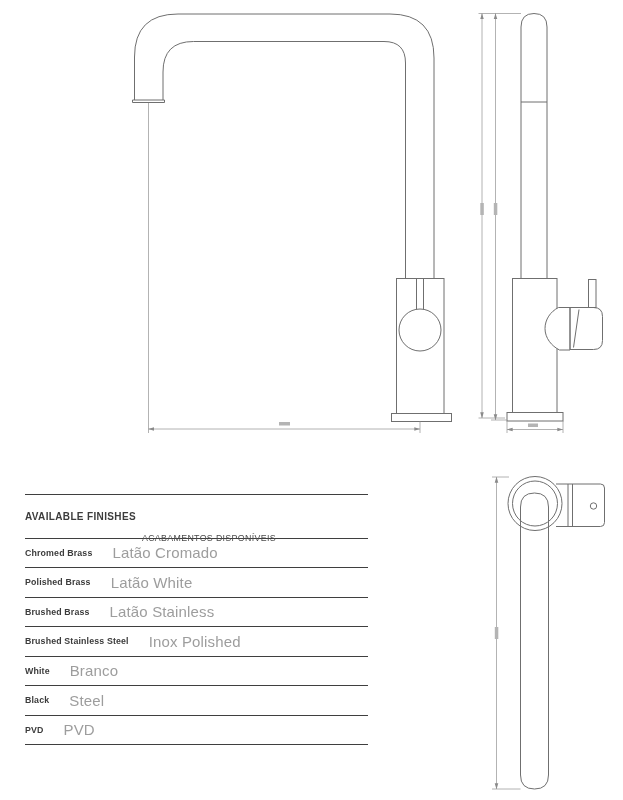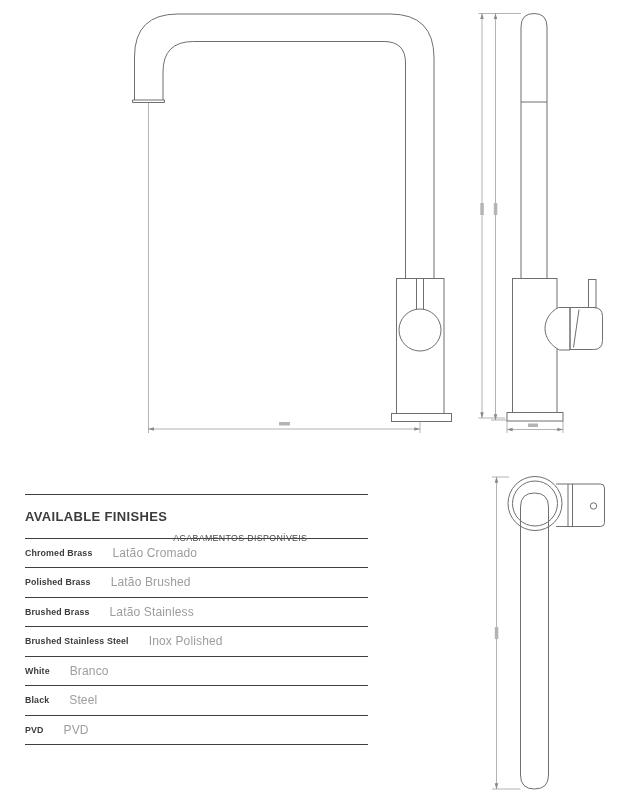--- a/index.html
+++ b/index.html
@@ -4,24 +4,24 @@
 <style>
   html,body{margin:0;padding:0;background:#ffffff;}
   #page{position:relative;width:623px;height:800px;background:#ffffff;overflow:hidden;
         font-family:"Liberation Sans","DejaVu Sans",sans-serif;}
   #drawings{position:absolute;left:0;top:0;}
 
   
   #finishes{position:absolute;left:25px;top:494px;width:343px;border-top:1.6px solid #3f3f3f;}
   .f-header{height:42.5px;border-bottom:1.6px solid #3f3f3f;display:flex;align-items:center;gap:6px;}
   .f-row{height:28.5px;border-bottom:1.6px solid #3f3f3f;display:flex;align-items:center;gap:20px;}
-  .f-header .en{font-size:13px;font-weight:bold;color:#3c3c3c;letter-spacing:.35px;}
+  .f-header .en{font-size:10px;font-weight:bold;color:#3c3c3c;letter-spacing:.35px;}
   .f-header .pt{font-size:8.8px;font-weight:normal;color:#4c4c4c;letter-spacing:.35px;margin-top:44px;}
   .f-row .en{font-size:8.8px;font-weight:bold;color:#3c3c3c;letter-spacing:.15px;}
-  .f-row .pt{font-size:12px;font-weight:normal;color:#9d9d9d;letter-spacing:.15px;}
+  .f-row .pt{font-size:15px;font-weight:normal;color:#9d9d9d;letter-spacing:.15px;}
 
   
   .ln{fill:none;stroke:#6f6f6f;stroke-width:1;}
   .lnw{fill:#ffffff;stroke:#6f6f6f;stroke-width:1;}
   .dim{fill:none;stroke:#999999;stroke-width:.75;}
   .smudge{fill:#b4b4b4;stroke:none;}
 </style>
 </head>
 <body>
 
@@ -116,21 +116,21 @@
     <div class="f-header">
       <span class="en">AVAILABLE FINISHES</span>
       <span class="pt">ACABAMENTOS DISPONÍVEIS</span>
     </div>
     <div class="f-row">
       <span class="en">Chromed Brass</span>
       <span class="pt">Latão Cromado</span>
     </div>
     <div class="f-row">
       <span class="en">Polished Brass</span>
-      <span class="pt">Latão Brushed</span>
+      <span class="pt">Latão White</span>
     </div>
     <div class="f-row">
       <span class="en">Brushed Brass</span>
       <span class="pt">Latão Stainless</span>
     </div>
     <div class="f-row">
       <span class="en">Brushed Stainless Steel</span>
       <span class="pt">Inox Polished</span>
     </div>
     <div class="f-row">

